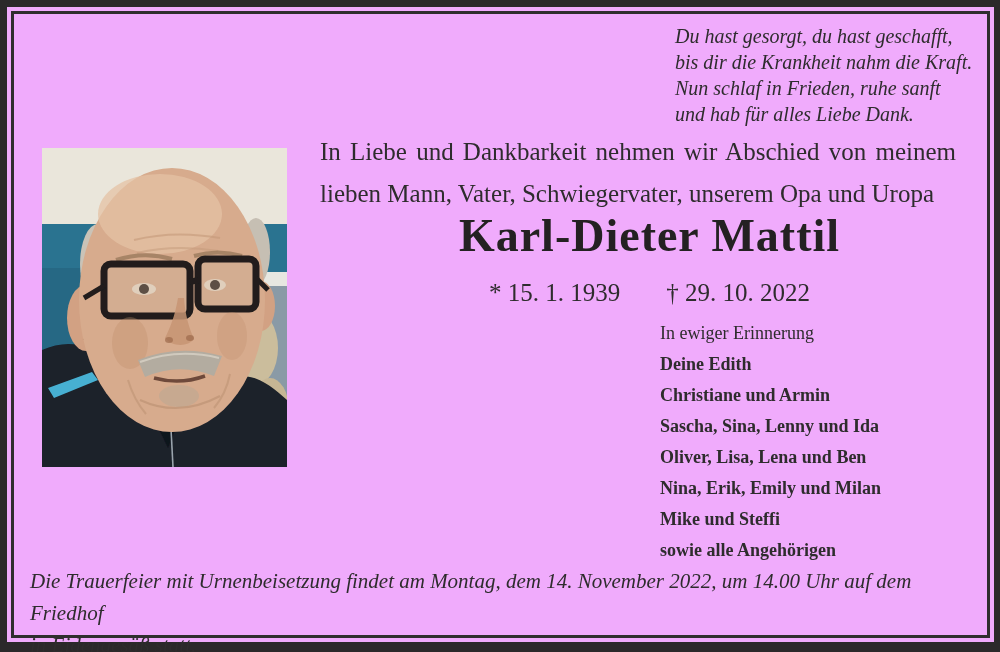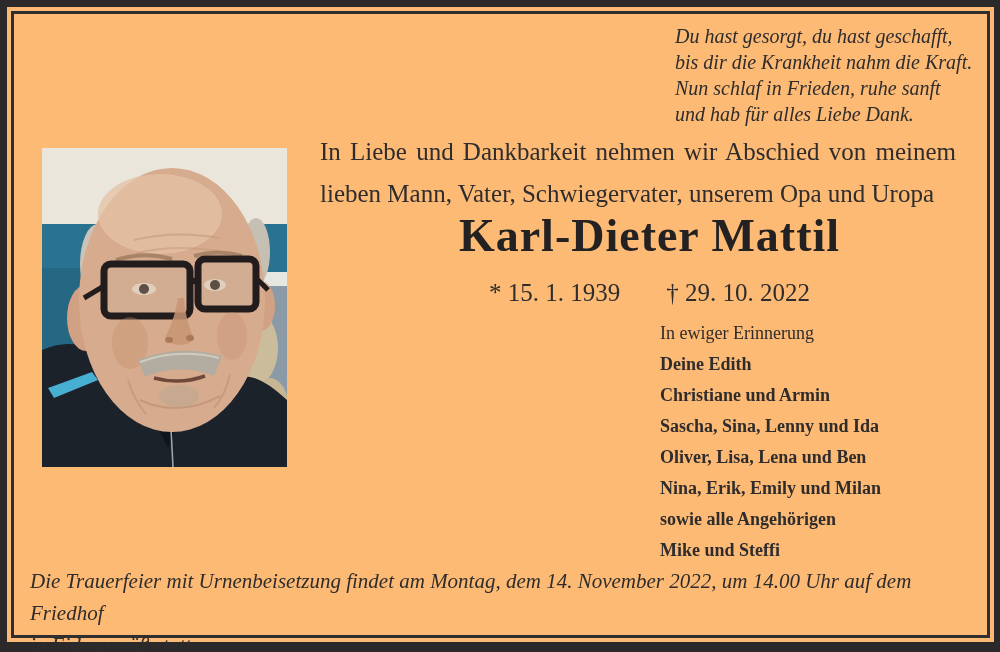--- a/index.html
+++ b/index.html
@@ -4,21 +4,21 @@
 <style>
   html,body{margin:0;padding:0;}
   body{
     width:1000px;height:652px;position:relative;overflow:hidden;
     background:#2b292a;
     font-family:"Liberation Serif","DejaVu Serif",serif;
     color:#2e2c2d;
   }
   .card{
     position:absolute;left:7px;top:7px;right:6px;bottom:10px;
-    background:#fdba74;
+    background:#f0abfc;
   }
   .inner-frame{
     position:absolute;inset:4px;
     border:3px solid #302e2f;
     pointer-events:none;
   }
   .poem{
     position:absolute;left:668px;top:16px;
     font-style:italic;font-size:20px;line-height:26px;
     white-space:nowrap;
@@ -161,22 +161,22 @@
   </div>
 
   <div class="memorial">
     <div>In ewiger Erinnerung</div>
     <div class="names">
       <div>Deine Edith</div>
       <div>Christiane und Armin</div>
       <div>Sascha, Sina, Lenny und Ida</div>
       <div>Oliver, Lisa, Lena und Ben</div>
       <div>Nina, Erik, Emily und Milan</div>
+      <div>Mike und Steffi</div>
       <div>sowie alle Angehörigen</div>
-      <div>Mike und Steffi</div>
     </div>
   </div>
 
   <div class="funeral">
     <div>Die Trauerfeier mit Urnenbeisetzung findet am Montag, dem 14. November 2022, um 14.00 Uhr auf dem Friedhof</div>
     <div>in Eidengesäß statt.</div>
   </div>
 </div>
 
 </body></html>

